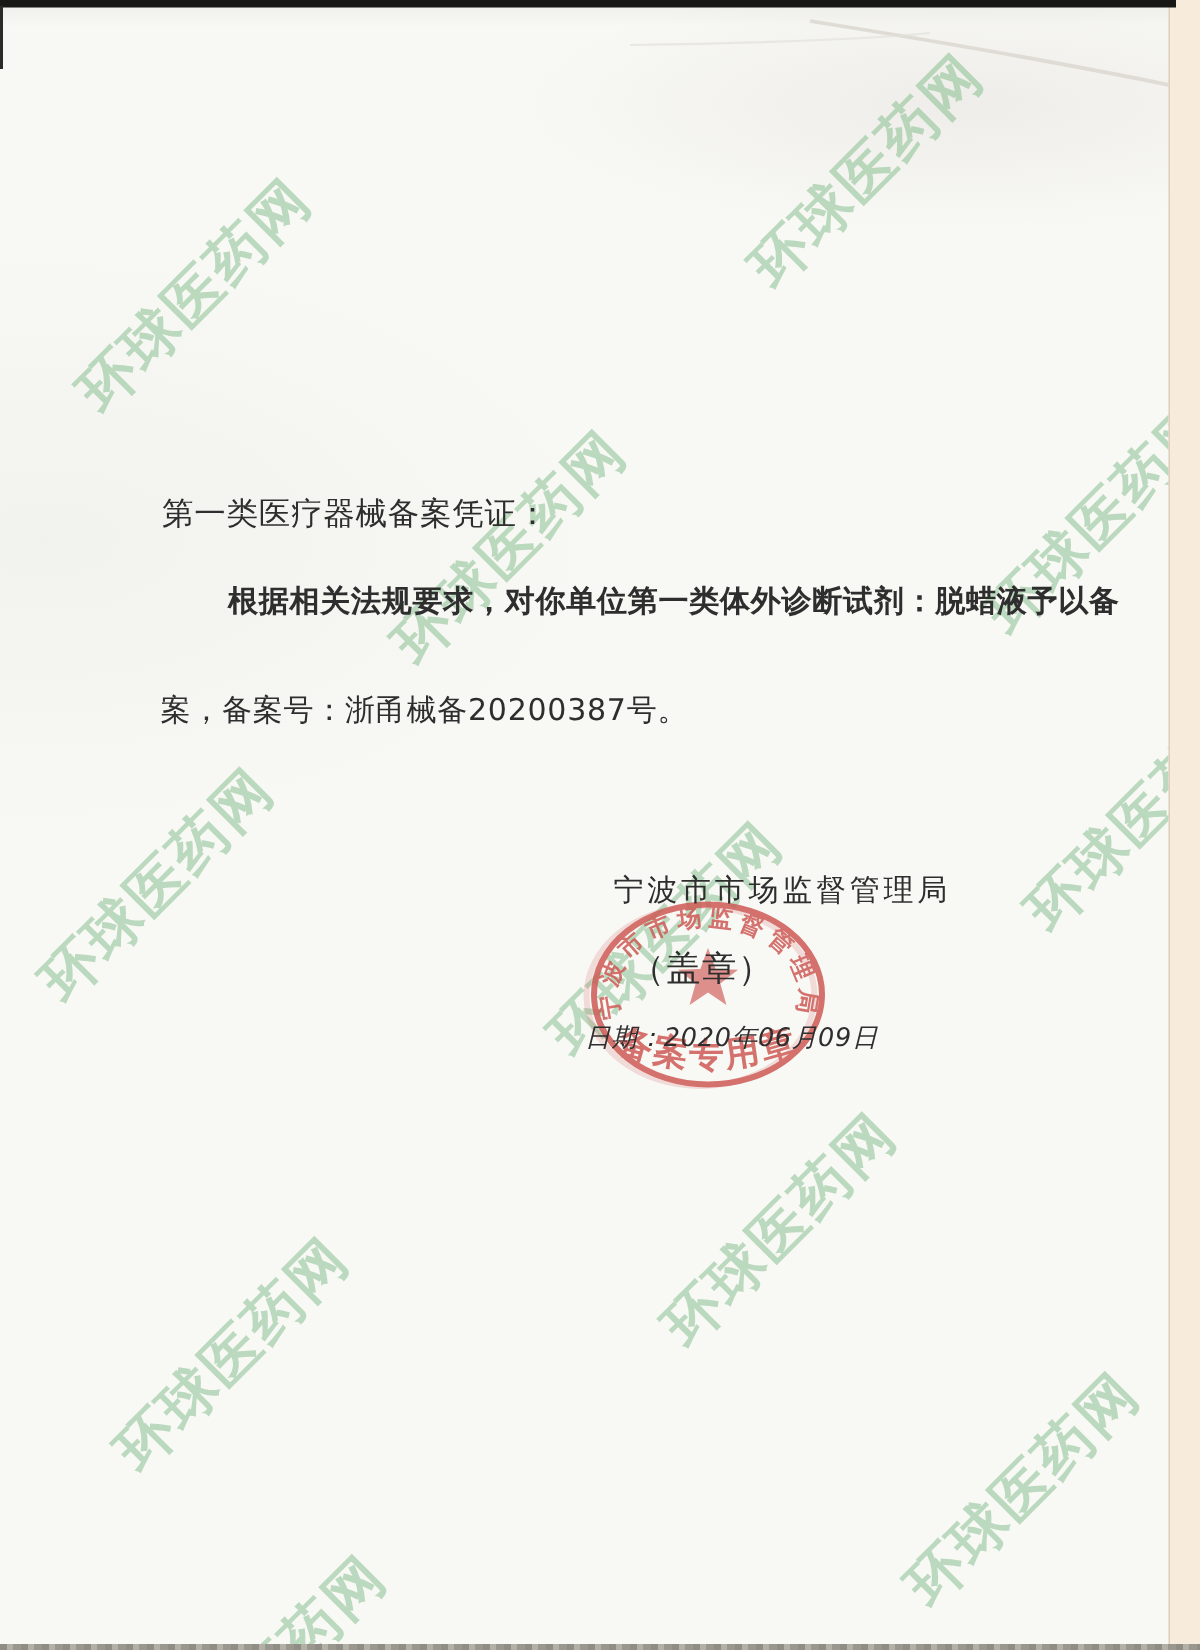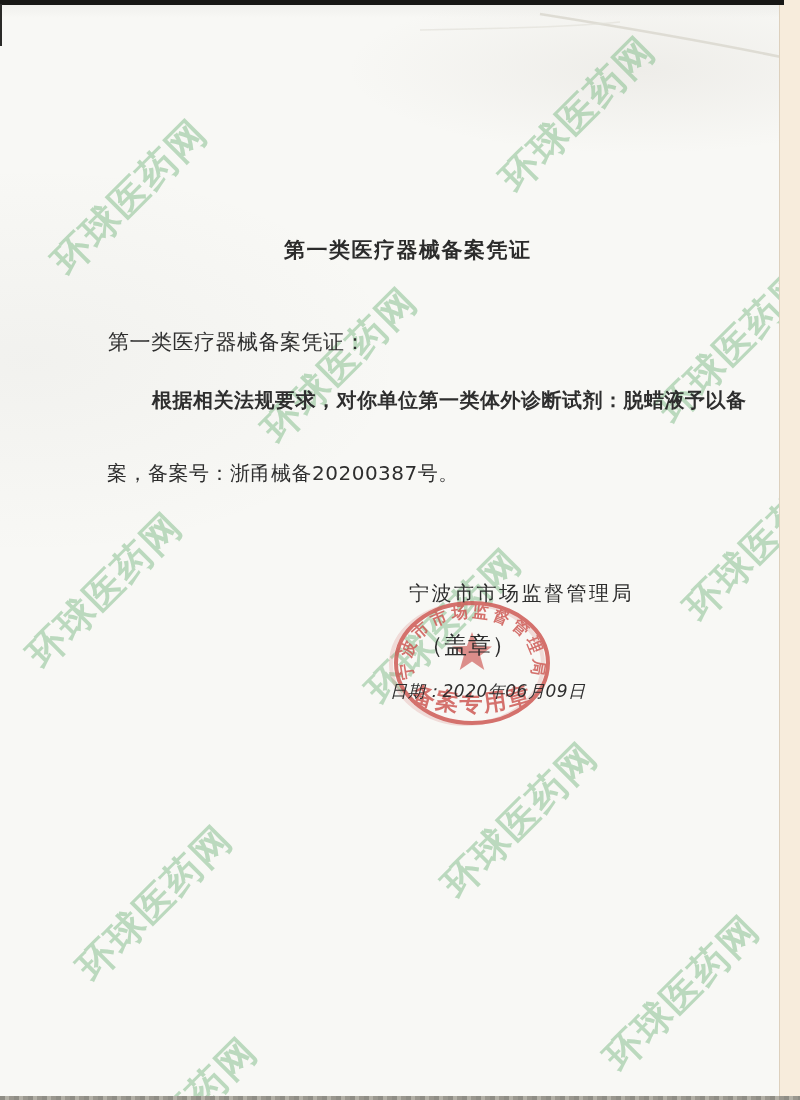--- a/index.html
+++ b/index.html
@@ -88,21 +88,20 @@
         <textPath href="#sealTopArc" startOffset="50%">宁波市市场监督管理局</textPath>
       </text>
       <text class="seal-bottom-text">
         <textPath href="#sealBotArc" startOffset="50%">备案专用章</textPath>
       </text>
       <polygon class="seal-star" points="87,39 92.1,53 107,53.5 95.2,62.7 99.3,77 87,68.6 74.7,77 78.8,62.7 67,53.5 81.9,53"></polygon>
     </g>
   </svg>
 
   <div class="content">
-    <div class="doc-title">第一类医疗器械备案凭证</div>
     <div class="doc-recipient">第一类医疗器械备案凭证：</div>
     <div class="doc-body-line1">根据相关法规要求，对你单位第一类体外诊断试剂：脱蜡液予以备</div>
     <div class="doc-body-line2">案，备案号：浙甬械备20200387号。</div>
     <div class="doc-issuer">宁波市市场监督管理局</div>
     <div class="doc-seal-note">（盖章）</div>
     <div class="doc-date">日期：2020年06月09日</div>
   </div>
 
   <div class="edge-top"></div>
   <div class="edge-left-sliver"></div>

